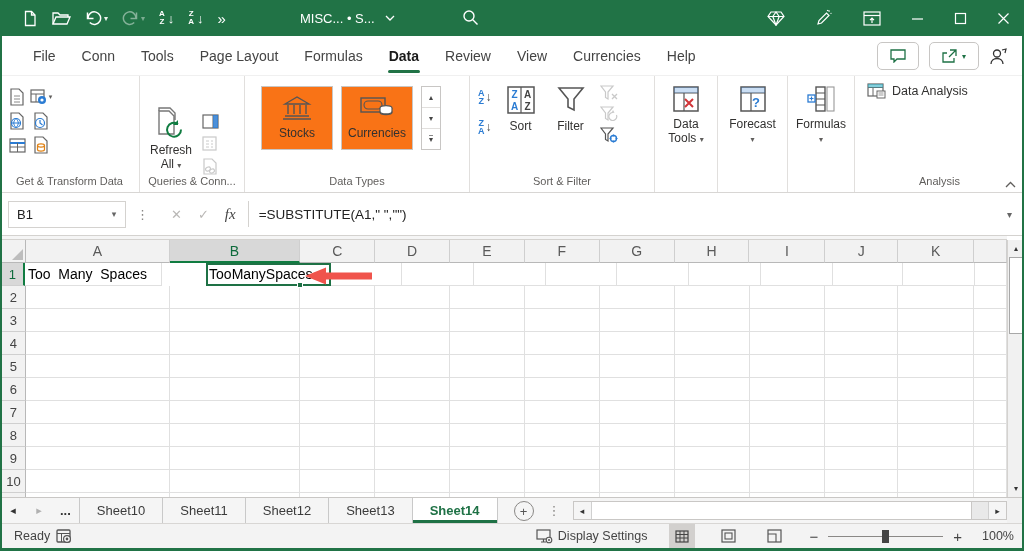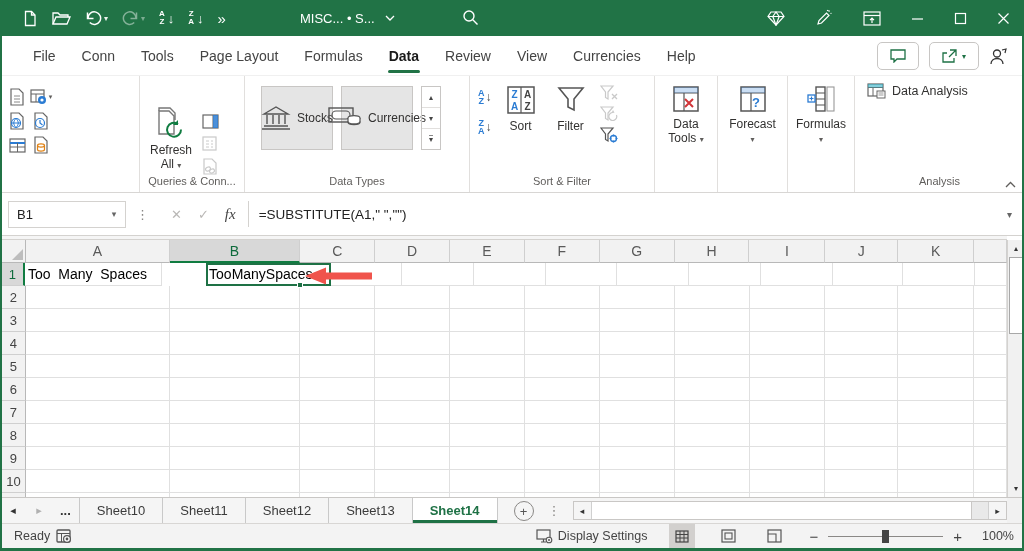--- a/index.html
+++ b/index.html
@@ -37,21 +37,21 @@
 
   
   .ribbon { top:76px; height:117px; background:#fff; border-bottom:1px solid #d8d6d4; display:flex; }
   .rgroup { position:relative; border-right:1px solid #e1dfdd; display:flex; flex-direction:column; }
   .rgroup .content { flex:1; display:flex; align-items:flex-start; padding-top:7px; }
   .rgroup .glabel { height:17px; text-align:center; font-size:11px; color:#605e5c; white-space:nowrap; overflow:hidden; }
   .bigbtn { display:flex; flex-direction:column; align-items:center; justify-content:flex-start; padding:2px 6px; gap:4px; cursor:default; }
   .bigbtn .blabel { font-size:12px; color:#323130; text-align:center; line-height:14px; white-space:nowrap; }
   .smallstack { display:flex; flex-direction:column; gap:7px; padding-top:2px; }
   .smallgrid { display:grid; grid-template-columns:22px 26px; grid-auto-rows:24px; align-items:center; justify-items:center; padding-top:2px; }
-  .card { width:72px; height:64px; border:1px solid #c8c6c4; background:#e5e5e5; display:flex; align-items:center; justify-content:center; gap:6px; margin-right:8px; }
+  .card { width:72px; height:64px; border:1px solid #c8c6c4; background:#f97316; display:flex; flex-direction:column; align-items:center; justify-content:center; gap:6px; margin-right:8px; }
   .card .blabel{ font-size:12px; color:#323130; }
   .gallery { width:20px; height:64px; border:1px solid #c8c6c4; display:flex; flex-direction:column; }
   .gallery .gbtn { flex:1; display:flex; align-items:center; justify-content:center; font-size:8px; color:#444; border-bottom:1px solid #e1dfdd; }
   .gallery .gbtn:last-child{ border-bottom:none; }
   .gallery .more { border-top:1px solid #888; line-height:7px; }
   .collapse-chev { position:absolute; right:8px; bottom:4px; color:#605e5c; font-size:11px; }
   .azword { font-size:9px; line-height:8px; font-weight:bold; color:#2b7cd3; text-align:center;}
   .azrow { display:flex; align-items:center; gap:1px; }
   .azrow .arrow{ color:#444; font-size:12px;}
 
@@ -297,20 +297,21 @@
         </span>
         <span>
           <svg width="16" height="18" viewBox="0 0 16 18">
               <path d="M2 1h8l4 4v12H2z" fill="none" stroke="#666" stroke-width="1.2"></path>
               <ellipse cx="8" cy="9.5" rx="3.5" ry="1.6" fill="none" stroke="#e08214" stroke-width="1.2"></ellipse>
               <path d="M4.5 9.5v4c0 .9 1.6 1.6 3.5 1.6s3.5-.7 3.5-1.6v-4" fill="none" stroke="#e08214" stroke-width="1.2"></path>
             </svg>
         </span>
       </div>
     </div>
+    <div class="glabel">Get &amp; Transform Data</div>
   </div>
 
   <div class="rgroup" style="width:105px;">
     <div class="content" style="padding-left:4px;align-items:flex-end;">
       <div class="bigbtn">
         <span>
           <svg width="32" height="32" viewBox="0 0 32 32">
               <path d="M4 4V1h11l5 5v7" fill="none" stroke="#777" stroke-width="1.4"></path>
               <path d="M4 4h10l5 5v18H4z" fill="none" stroke="#777" stroke-width="1.4"></path>
               <path d="M23 17a7 7 0 1 0 3 5.5" fill="none" stroke="#107c41" stroke-width="2"></path>

